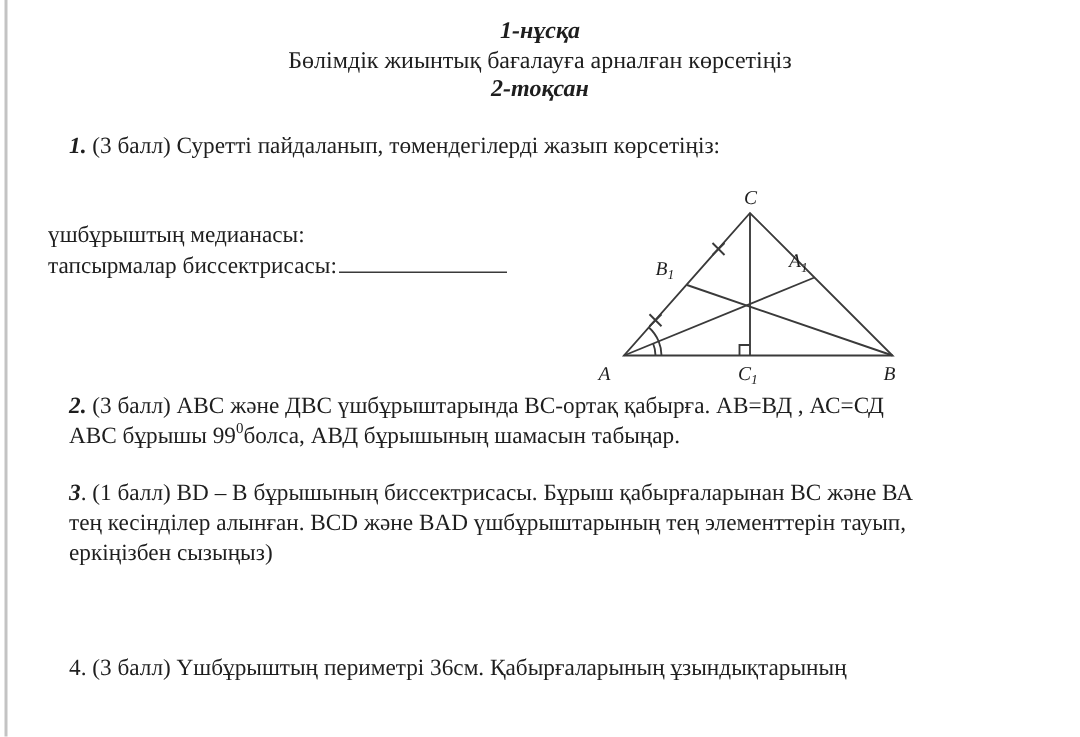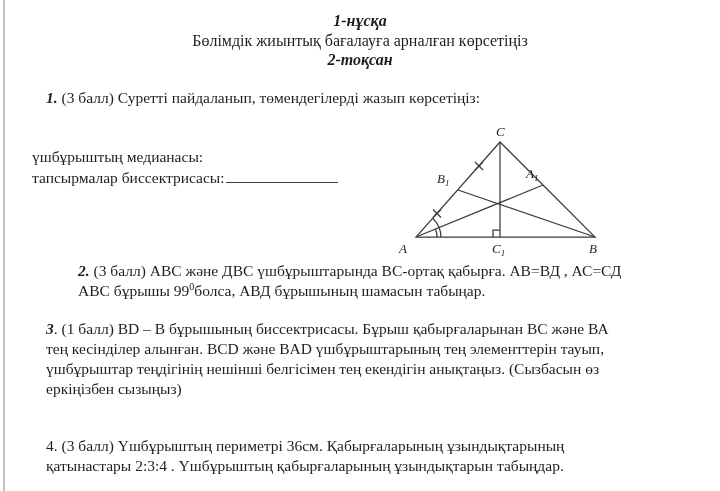--- a/index.html
+++ b/index.html
@@ -95,28 +95,26 @@
       <text x="103" y="24">C</text>
       <text x="44" y="71"><tspan>B</tspan><tspan dy="3" font-size="9">1</tspan></text>
       <text x="133" y="66"><tspan>A</tspan><tspan dy="3" font-size="9">1</tspan></text>
       <text x="6" y="141">A</text>
       <text x="99" y="141"><tspan>C</tspan><tspan dy="3" font-size="9">1</tspan></text>
       <text x="196" y="141">B</text>
     </g>
   </svg>
 </div>
 
-<div class="para" style="top:261px;margin-left:32px;">
+<div class="para" style="top:261px;">
   <div class="task-line"><span class="bold">2.</span><span> (3 балл) АВС және ДВС үшбұрыштарында ВС-ортақ қабырға. АВ=ВД , АС=СД</span></div>
   <div class="task-line"><span>АВС бұрышы 99</span><sup class="deg">0</sup><span>болса, АВД бұрышының шамасын табыңар.</span></div>
 </div>
 
 <div class="para" style="top:319px;">
   <div class="task-line"><span class="bold">3</span><span>. (1 балл) BD – В бұрышының биссектрисасы. Бұрыш қабырғаларынан ВС және ВА</span></div>
   <div class="task-line">тең кесінділер алынған. BCD және BAD үшбұрыштарының тең элементтерін тауып,</div>
-  <div class="task-line">үшбұрыштар теңдігінің нешінші белгісімен тең екендігін анықтаңыз. (Сызбасын өз</div>
   <div class="task-line">еркіңізбен сызыңыз)</div>
 </div>
 
 <div class="para" style="top:436px;">
   <div class="task-line"> 4. (3 балл) Үшбұрыштың периметрі 36см. Қабырғаларының ұзындықтарының</div>
-  <div class="task-line">қатынастары 2:3:4 . Үшбұрыштың қабырғаларының ұзындықтарын табыңдар.</div>
 </div>
 
 </body></html>

